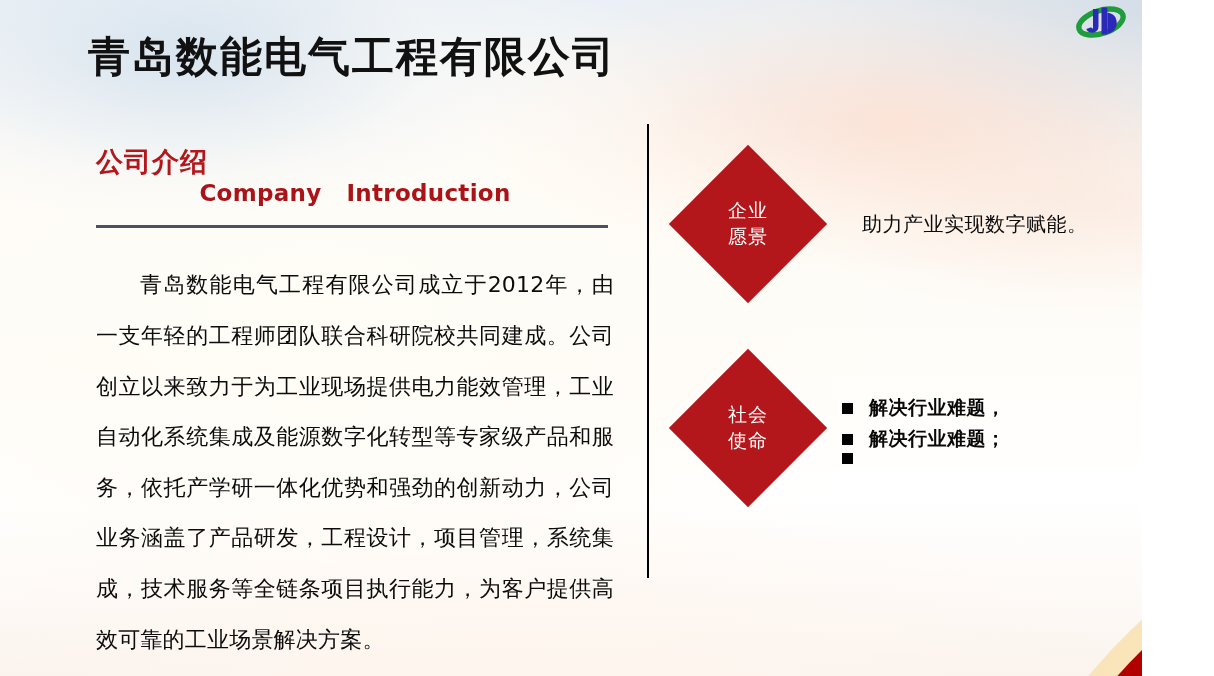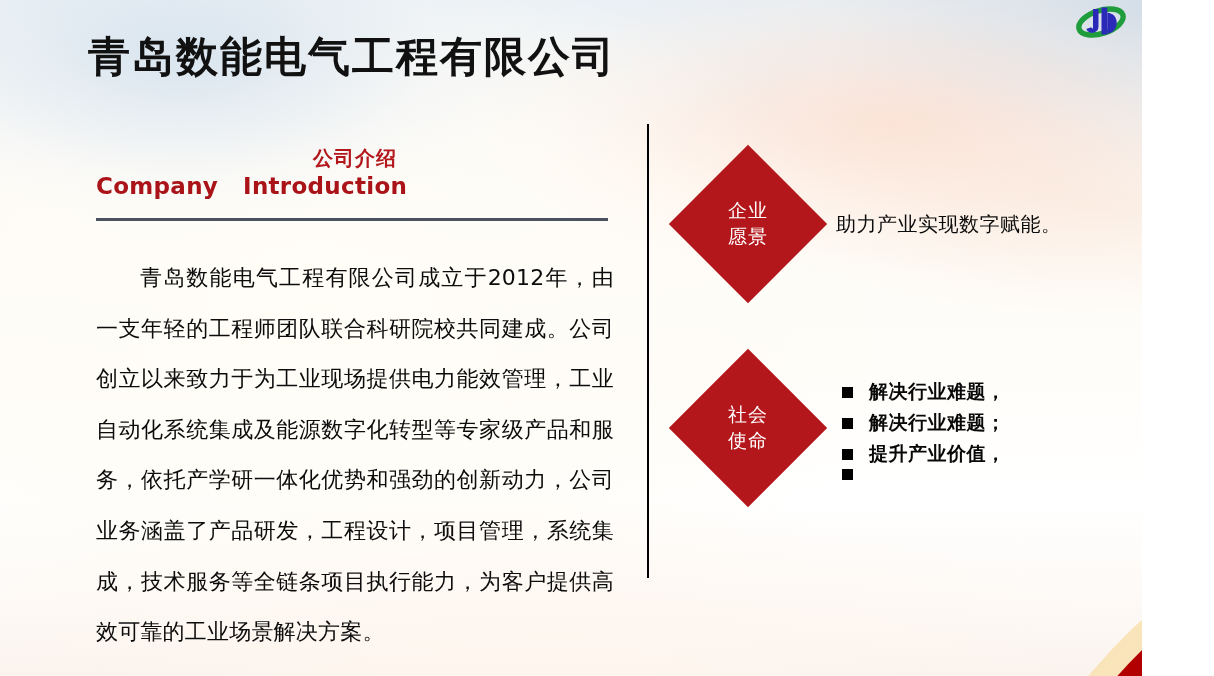--- a/index.html
+++ b/index.html
@@ -107,30 +107,30 @@
   }
 
   
   .left-col {
     position: absolute;
     left: 96px;
     top: 148px;
     width: 518px;
   }
   .sec-heading-cn {
-    text-align: center;
+    text-align: left;
     font-family: "DejaVu Sans", "Liberation Sans", sans-serif;
     font-weight: bold;
-    font-size: 20px;
+    font-size: 27px;
     color: #b3171b;
     line-height: 1.05;
     letter-spacing: 1px;
   }
   .sec-heading-en {
-    text-align: left;
+    text-align: center;
     font-family: "DejaVu Sans", "Liberation Sans", sans-serif;
     font-weight: bold;
     font-size: 23px;
     color: #aa1418;
     margin-top: 4px;
     letter-spacing: 0.3px;
     white-space: pre;
   }
   .h-rule {
     margin-top: 19px;
@@ -184,21 +184,21 @@
     color: #ffffff;
     font-family: "DejaVu Sans", "Liberation Sans", sans-serif;
     font-weight: normal;
     font-size: 19px;
     line-height: 1.35;
     letter-spacing: 1px;
     white-space: nowrap;
   }
 
   .vision-text {
-    margin-left: 32px;
+    margin-left: 58px;
     font-family: "DejaVu Sans", "Liberation Sans", sans-serif;
     font-size: 20px;
     font-weight: normal;
     color: #0c0c0c;
     letter-spacing: 0.5px;
   }
 
   .mission-list {
     margin-left: 38px;
     list-style: none;
@@ -282,23 +282,19 @@
         <li>
           <span class="bullet-sq"></span>
           <span>解决行业难题，</span>
         </li>
         <li>
           <span class="bullet-sq"></span>
           <span>解决行业难题；</span>
         </li>
         <li>
           <span class="bullet-sq"></span>
-          <span>提升产业价值，</span>
-        </li>
-        <li>
-          <span class="bullet-sq"></span>
         </li>
       </ul>
     </div>
 
   </div>
 
 </div>
 
 </body></html>

